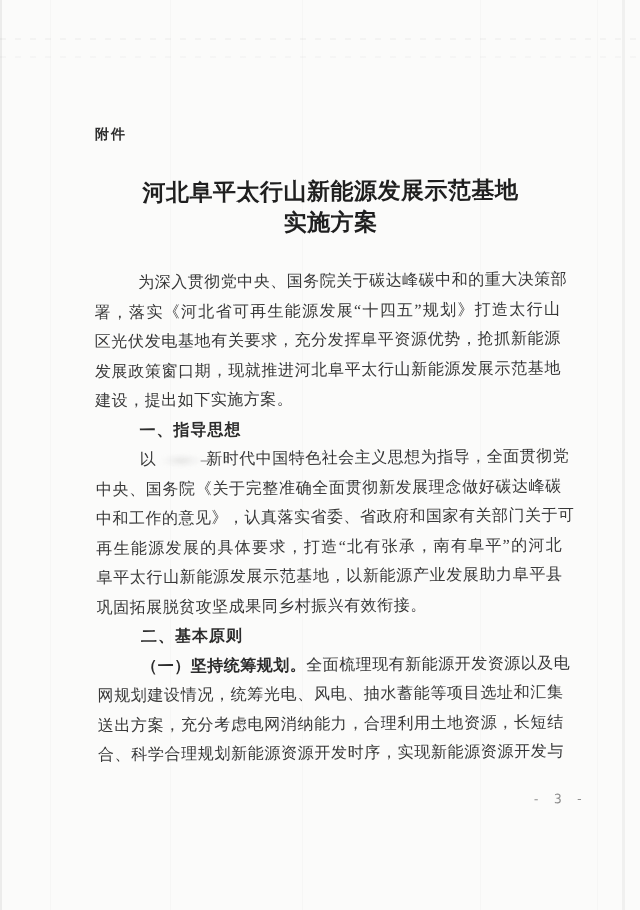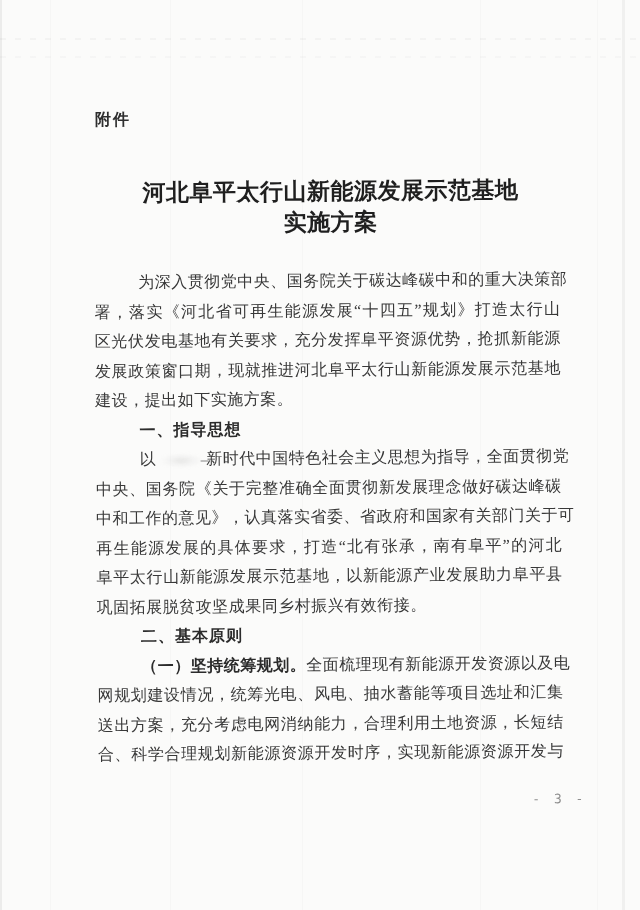--- a/index.html
+++ b/index.html
@@ -23,23 +23,23 @@
     background-image:repeating-linear-gradient(90deg,rgba(0,0,0,0.03) 0 6px,transparent 6px 15px);}
   .hn1{top:38px;} .hn2{top:56px;opacity:.7;}
 
   .tilt{
     position:absolute;left:0;top:0;width:640px;height:910px;
     transform:rotate(-0.45deg);
     transform-origin:320px 0;
   }
 
   .attachment{
-    position:absolute;left:94px;top:108px;
+    position:absolute;left:94px;top:124px;
     font-family:"Liberation Sans","DejaVu Sans",sans-serif;
-    font-weight:700;font-size:16px;color:#2e2e2e;letter-spacing:2px;
+    font-weight:700;font-size:14px;color:#2e2e2e;letter-spacing:2px;
   }
 
   .title{
     position:absolute;left:0;top:176px;width:640px;
     text-align:center;transform:translateX(9px);
     font-weight:700;color:#1f1f1f;
     font-size:23px;line-height:31px;letter-spacing:0.5px;
   }
 
   .docbody{

